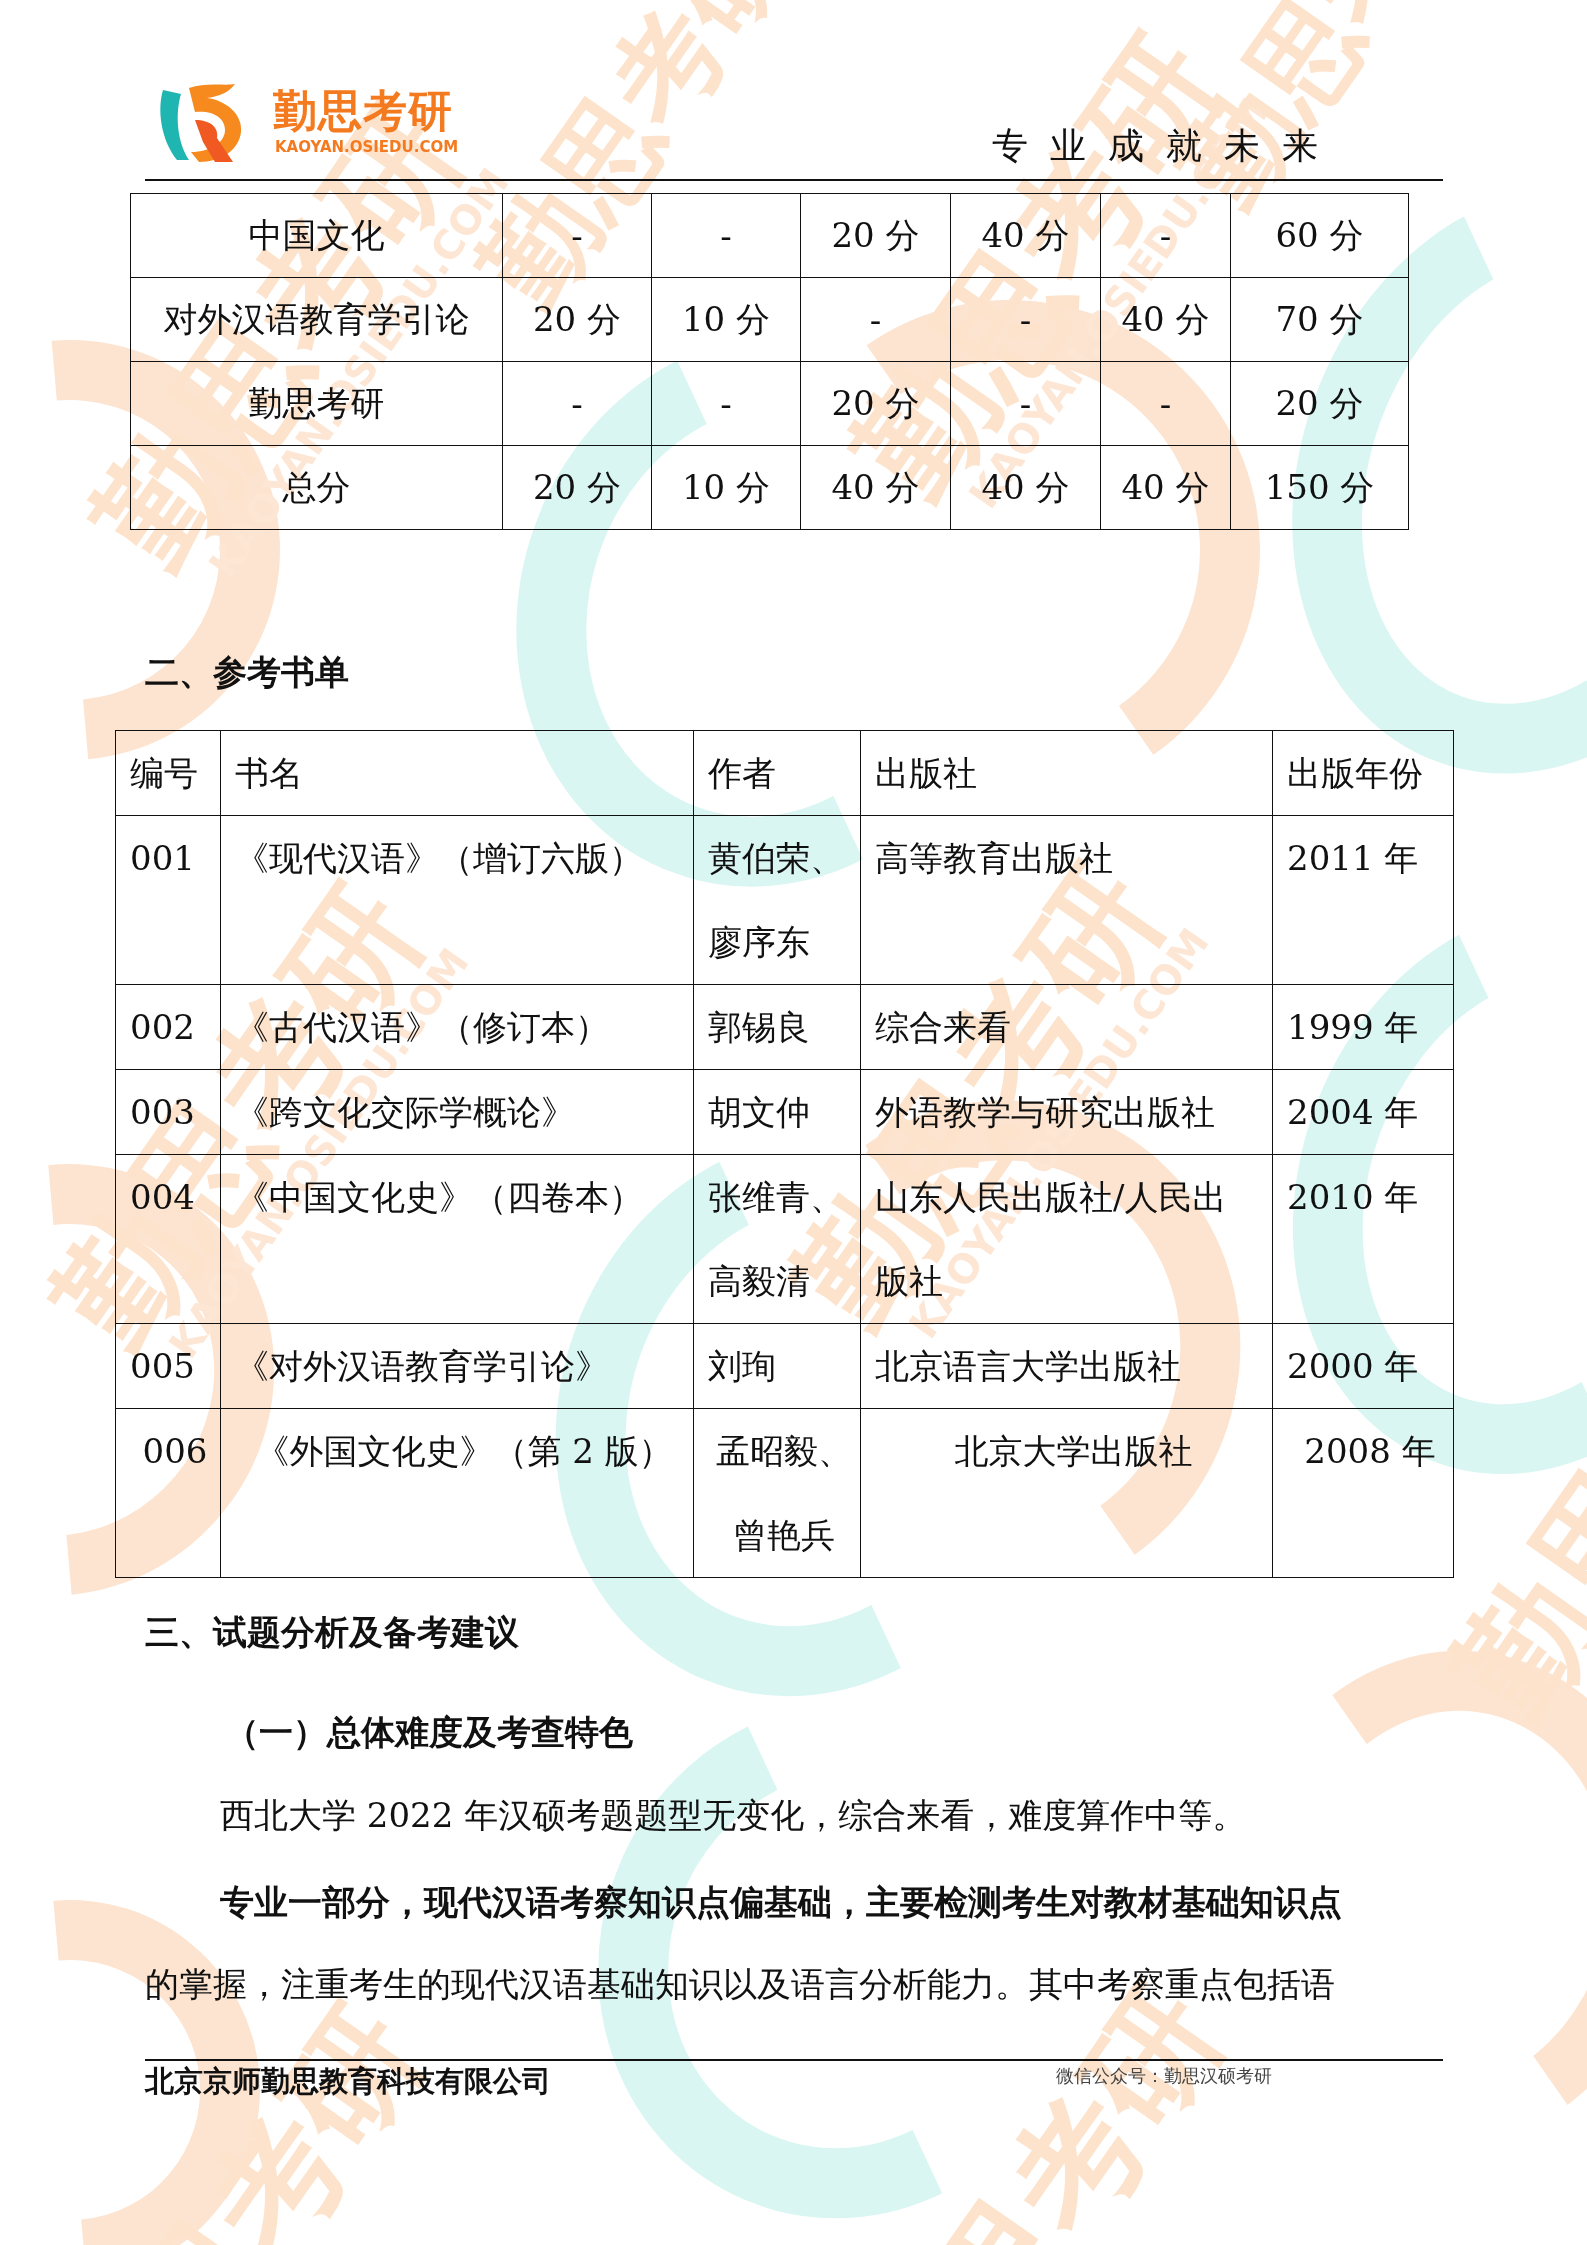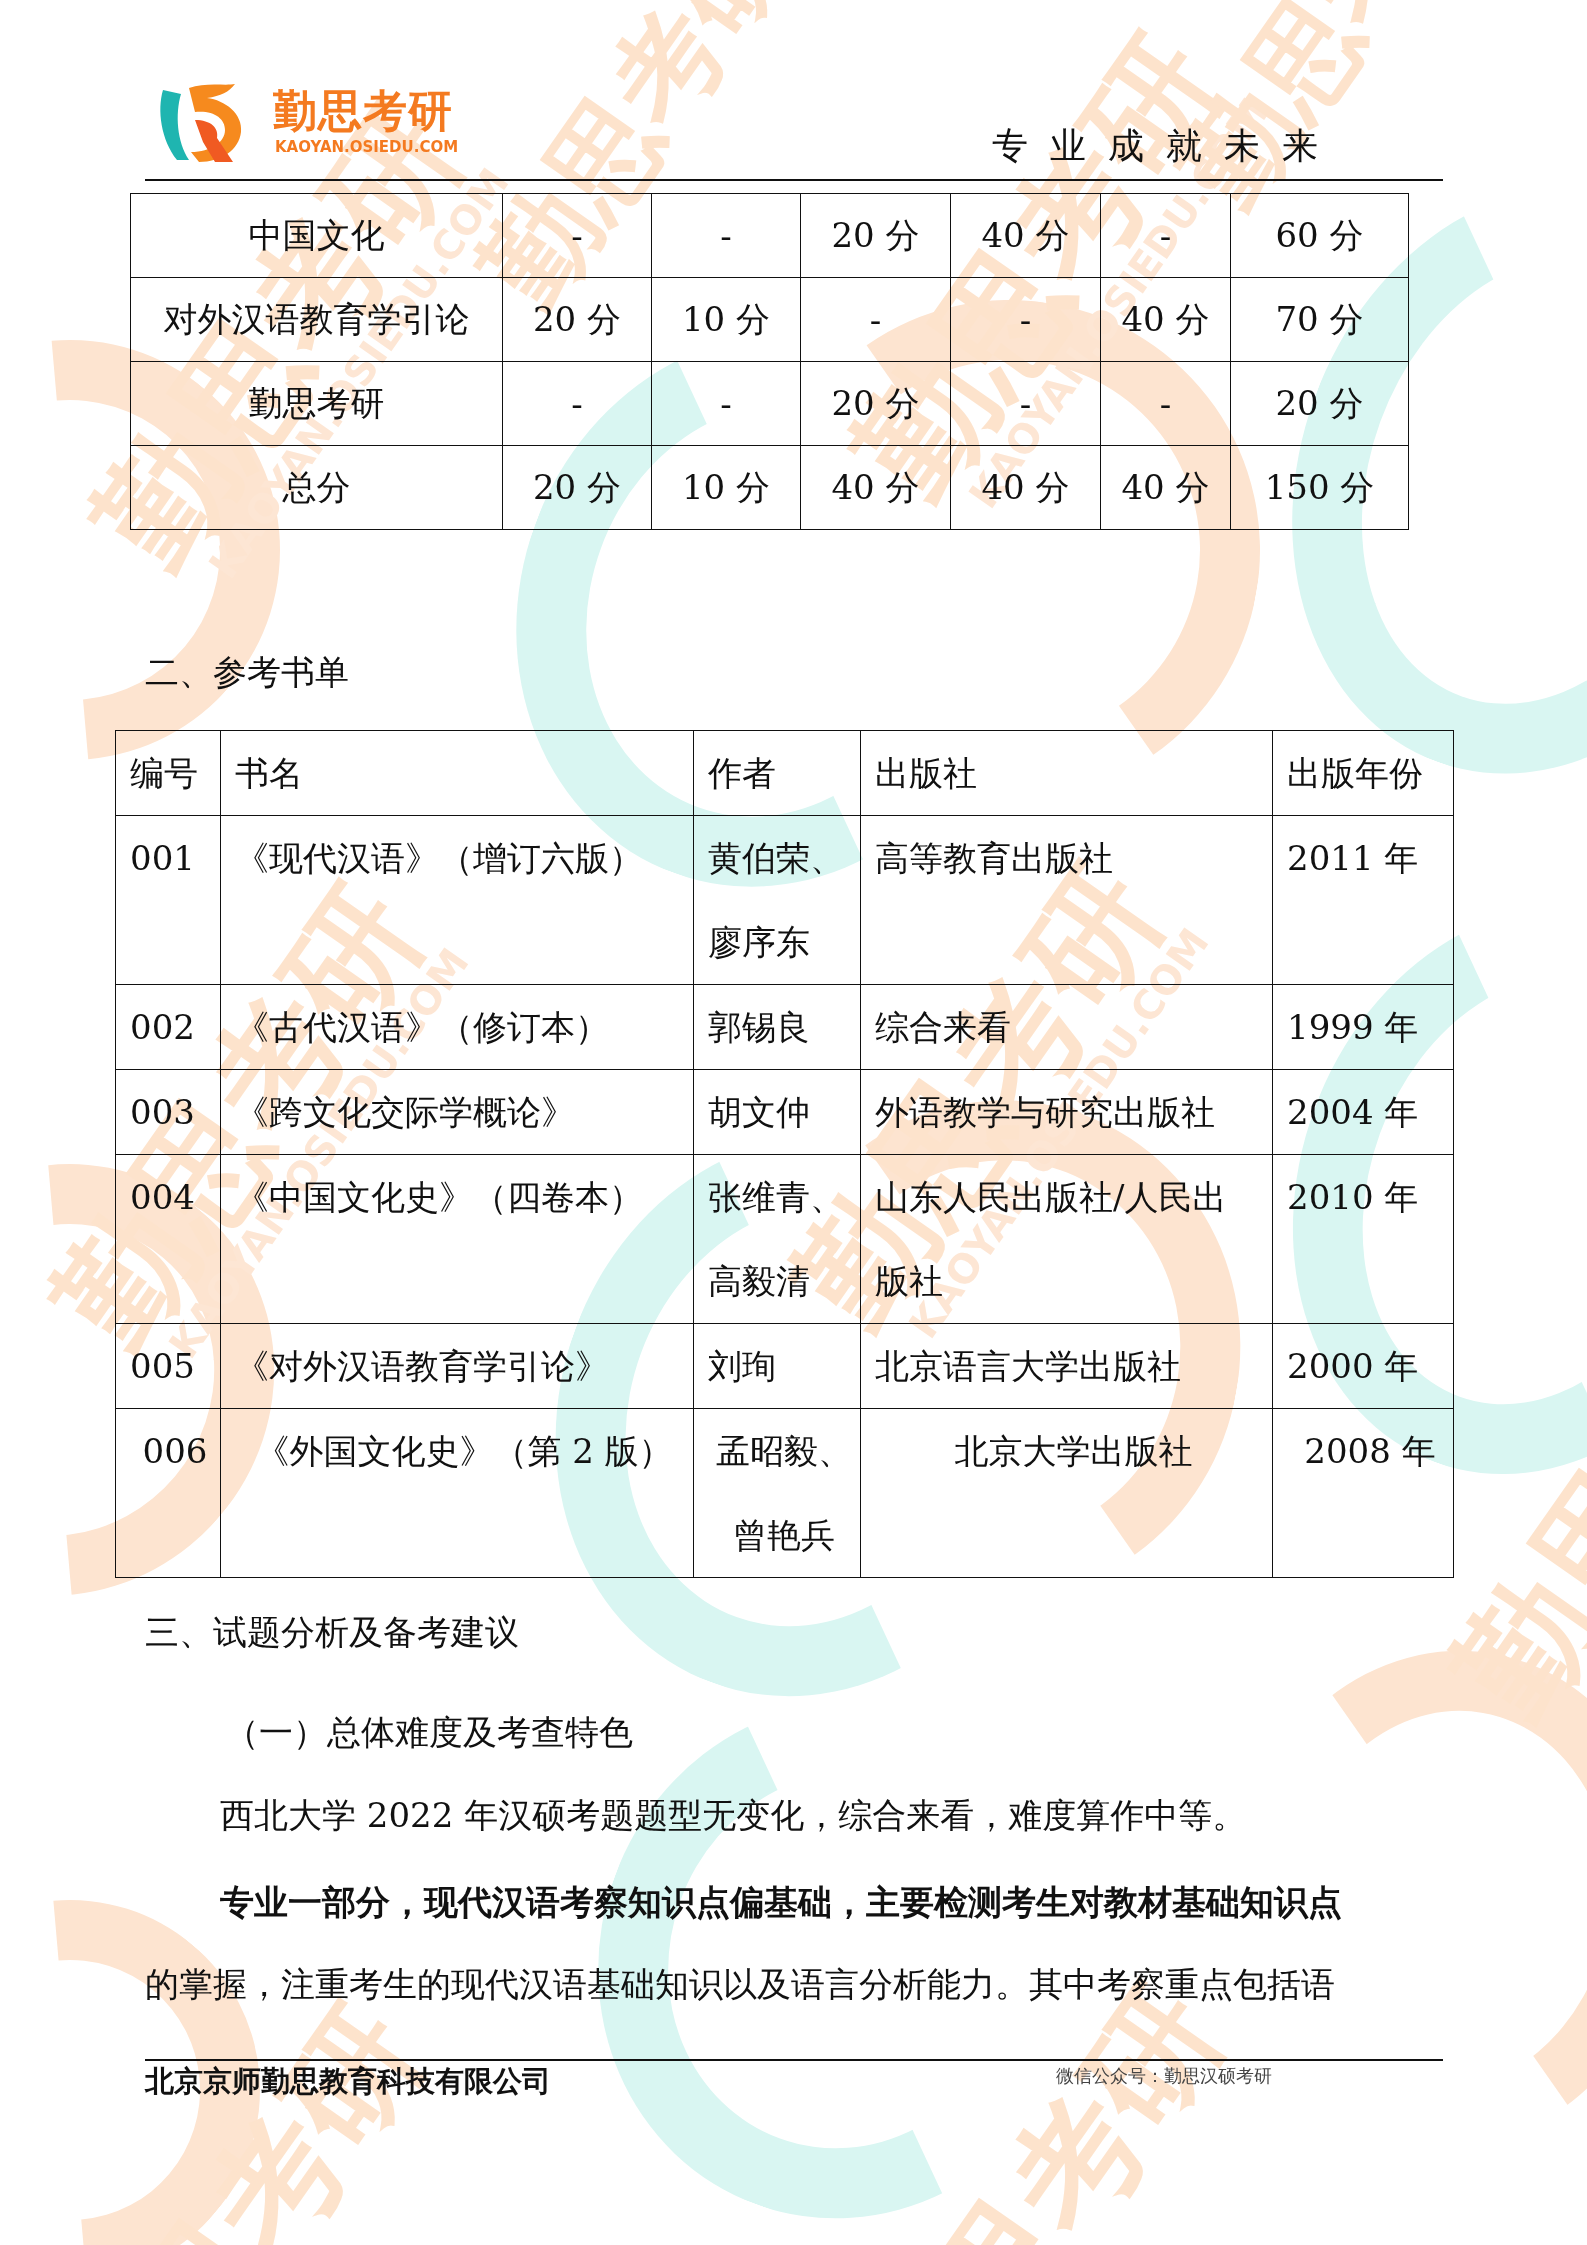--- a/index.html
+++ b/index.html
@@ -39,21 +39,21 @@
   }
   .hline { position: absolute; height: 0; border-top: 2px solid #111; }
 
   table { border-collapse: collapse; position: absolute; table-layout: fixed; }
   td { border: 1.5px solid #111; padding: 0; vertical-align: middle; }
   .score-table td { font-size: 34px; text-align: center; height: 83px; }
   .book-table td { font-size: 34px; vertical-align: top; line-height: 84px; padding-left: 14px; }
   .book-table tr.head td { vertical-align: middle; }
 
   .section-h {
-    position: absolute; font-size: 34px; font-weight: normal;
+    position: absolute; font-size: 34px; font-weight: bold;
     font-family: "DejaVu Sans", sans-serif;
   }
   .para { position: absolute; font-size: 34px; white-space: nowrap; }
   .footer-left { position: absolute; left: 145px; top: 2062px; font-size: 29px; font-weight: bold; font-family: "DejaVu Sans", sans-serif; color:#111; }
   .footer-right { position: absolute; left: 1056px; top: 2064px; font-size: 18px; color: #444; }
 </style>
 </head>
 <body>
 
 <div class="wm" style="inset:0;">

